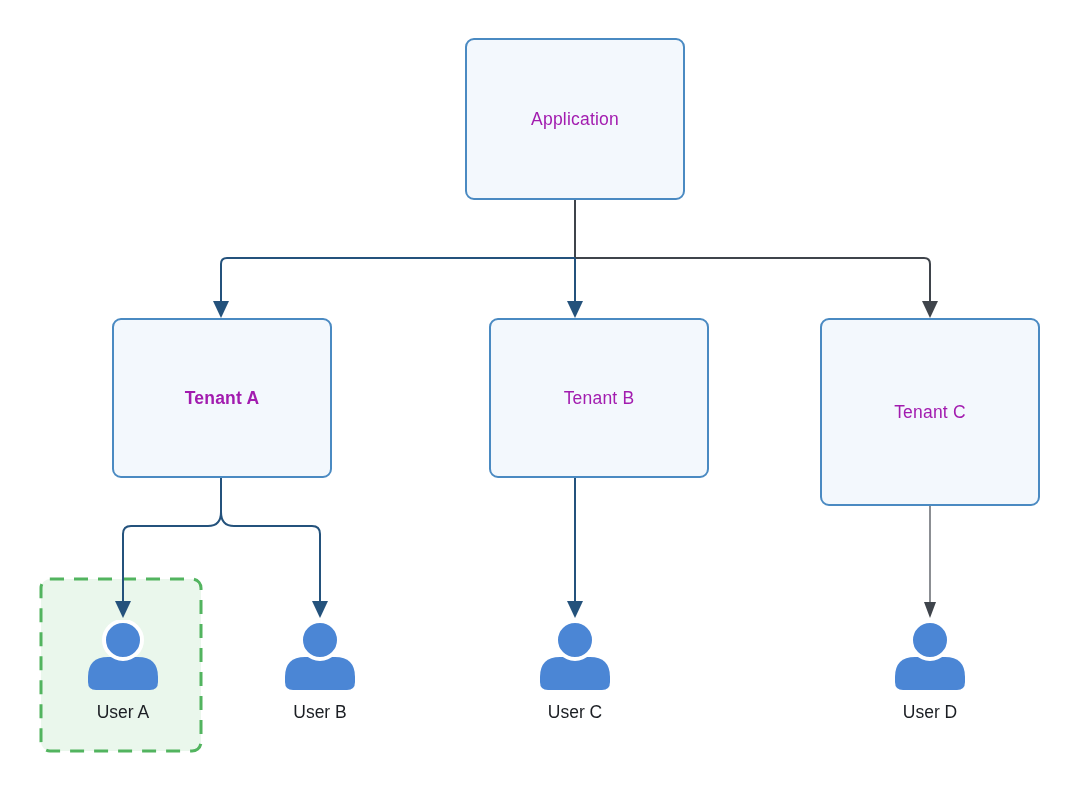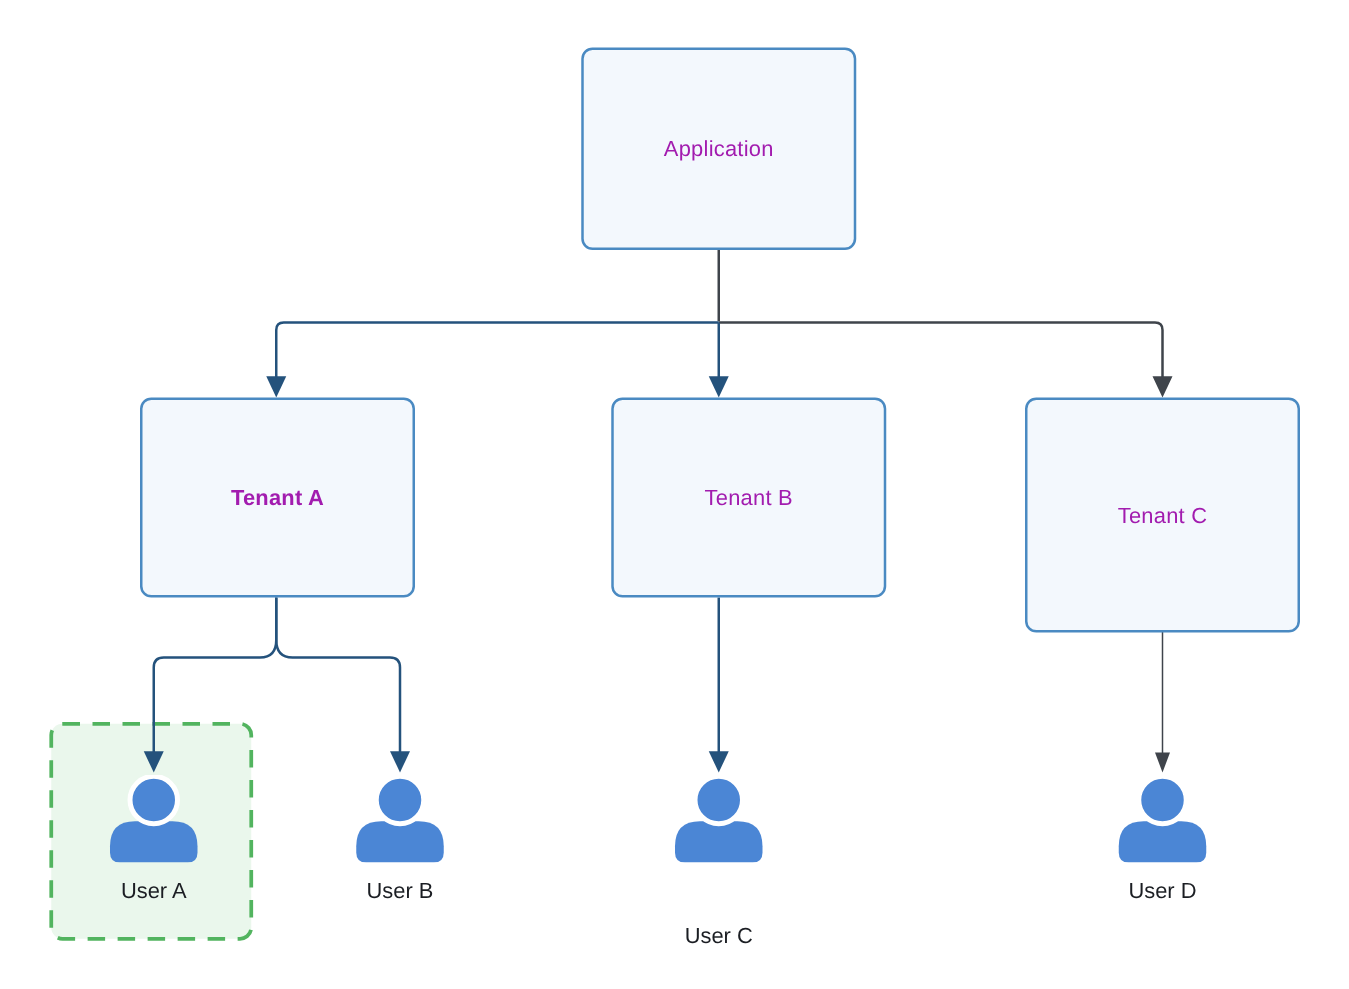--- a/index.html
+++ b/index.html
@@ -40,21 +40,21 @@
   .node-tenant-c   { left: 820px; top: 318px; height: 188px; }
   .user-group {
     position: absolute;
     width: 120px;
     display: flex;
     flex-direction: column;
     align-items: center;
   }
   .user-a { left: 63px;  top: 620px; }
   .user-b { left: 260px; top: 620px; }
-  .user-c { left: 515px; top: 620px; gap: 36px; }
+  .user-c { left: 515px; top: 620px; }
   .user-d { left: 870px; top: 620px; justify-content: space-between; }
   .person-svg { width: 76px; height: 70px; display: block; }
   .user-label {
     margin-top: 12px;
     font-size: 17.5px;
     color: #1b1e23;
     text-align: center;
     white-space: nowrap;
   }
 </style>

